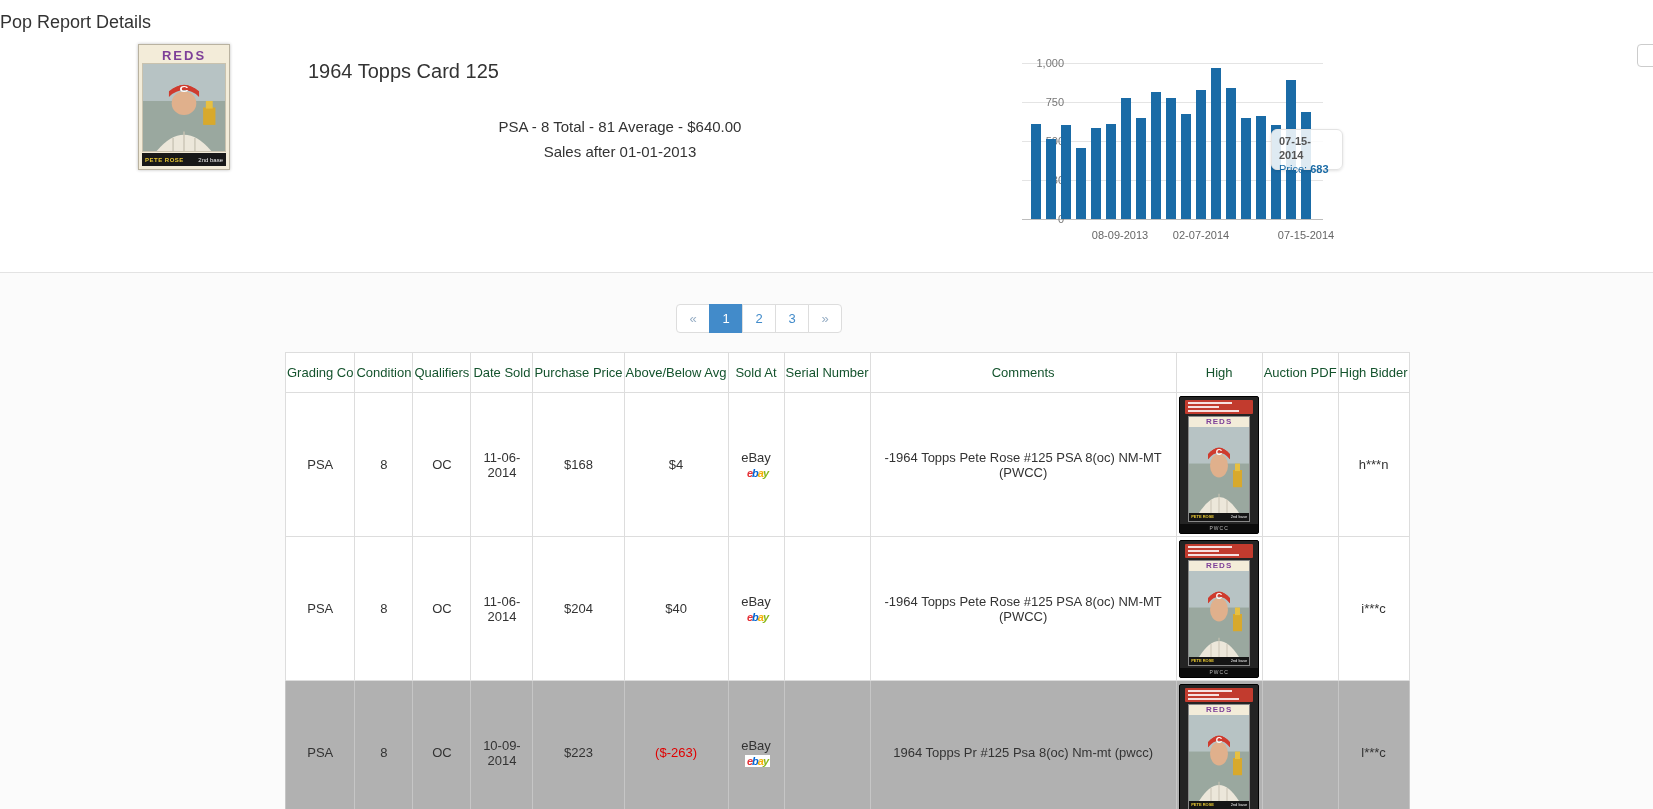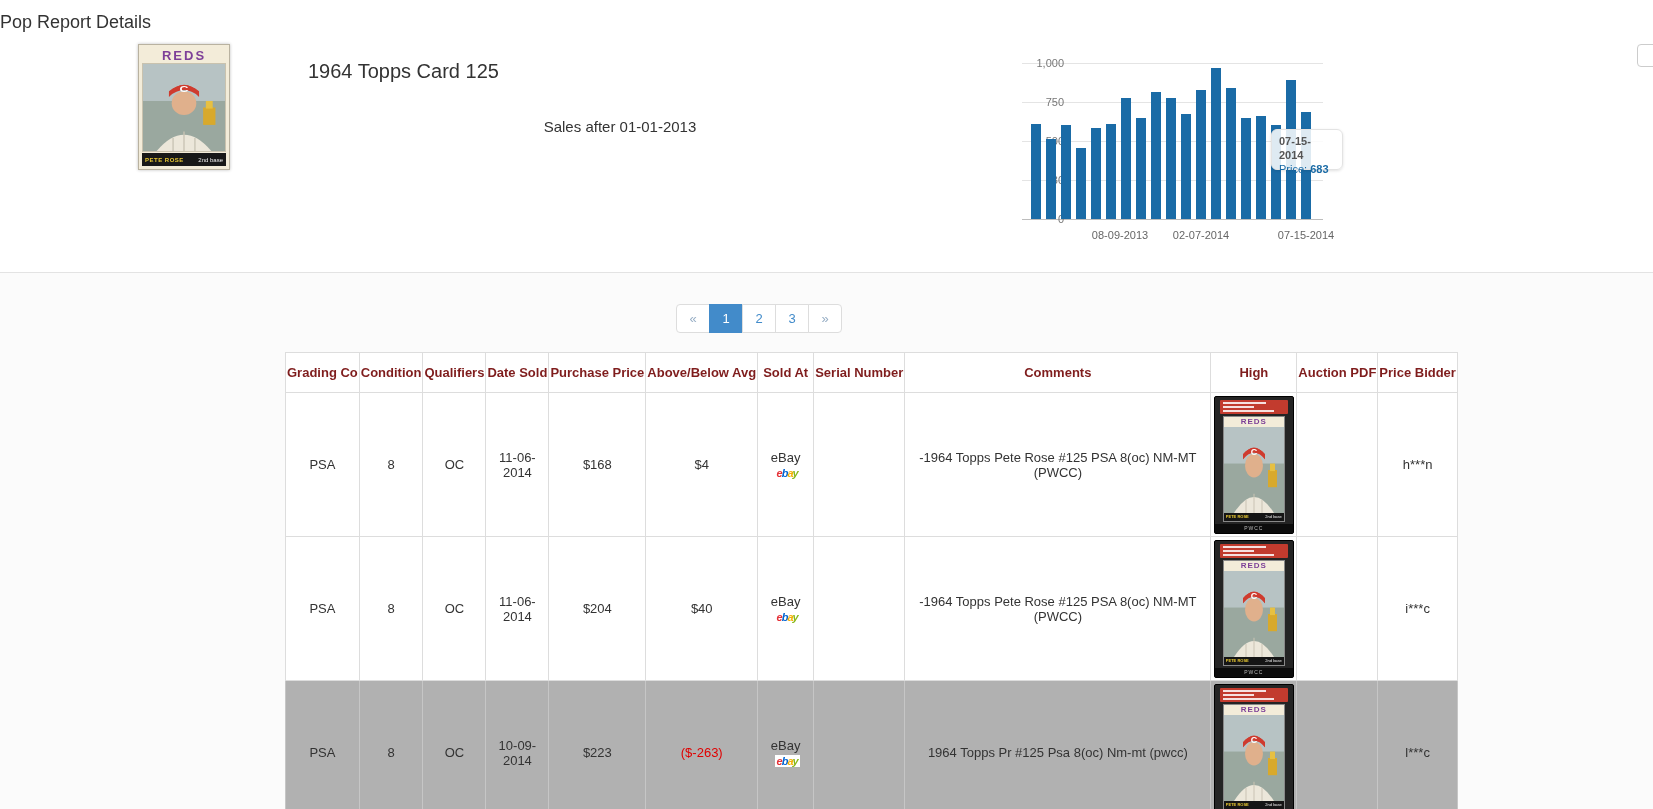--- a/index.html
+++ b/index.html
@@ -58,21 +58,21 @@
     display:block; min-width:34px; padding:6px 0; text-align:center; font-size:13px;
     color:#428bca; background:#fff; border:1px solid #ddd; margin-left:-1px; text-decoration:none; cursor:pointer;
   }
   .pagination a:first-child { border-radius:4px 0 0 4px; margin-left:0; color:#97aec5; }
   .pagination a:last-child { border-radius:0 4px 4px 0; color:#97aec5; }
   .pagination a.active { background:#428bca; border-color:#428bca; color:#fff; }
 
   
   .sales-table { position:absolute; left:285px; top:352px; border-collapse:collapse; table-layout:fixed; background:#fff; }
   .sales-table th, .sales-table td { border:1px solid #ddd; font-size:13px; text-align:center; vertical-align:middle; overflow:hidden; }
-  .sales-table th { height:22px; font-weight:bold; white-space:nowrap; padding:12px 1px; background:#fff; color:#7f1d1d; }
+  .sales-table th { height:22px; font-weight:normal; white-space:nowrap; padding:12px 1px; background:#fff; color:#14532d; }
   .sales-table td { height:144px; padding:2px; color:#333; }
   .sales-table tr.shaded td { background:#b1b1b1; border-color:#c6c6c6; }
   .sales-table td.neg { color:#e00000; }
 
   .ebay-logo { display:inline-block; background:#fff; padding:0 2px; font-style:italic; font-weight:bold; font-size:11px; letter-spacing:-1px; vertical-align:middle; margin-left:3px; }
   .ebay-logo i { font-style:italic; }
 
   
   .slab { width:80px; height:138px; background:#242424; border:1px solid #000; border-radius:2px; margin:0 auto; display:flex; flex-direction:column; cursor:pointer; }
   .slab-label { background:#c23b2e; margin:3px 5px 2px; border-radius:1px; padding:2px 3px; display:flex; flex-direction:column; gap:2px; }
@@ -114,20 +114,21 @@
     </div>
   <div class="big-footer">
     <span class="big-name">PETE ROSE</span>
     <span class="big-pos">2nd base</span>
   </div>
 </div>
 
 <div class="card-title">1964 Topps Card 125</div>
 
 <div class="stats">
+  <div>PSA - 8 Total - 81 Average - $640.00</div>
   <div>Sales after 01-01-2013</div>
 </div>
 
 <div class="chart" id="chart">
 
 <div class="gridline base" style="top: 172px;"></div>
     <div class="ytick" style="top: 166px;">0</div>
     <div class="gridline" style="top: 133px;"></div>
     <div class="ytick" style="top: 127px;">330</div>
     <div class="gridline" style="top: 94px;"></div>
@@ -198,21 +199,21 @@
         <th>Condition</th>
         <th>Qualifiers</th>
         <th>Date Sold</th>
         <th>Purchase Price</th>
         <th>Above/Below Avg</th>
         <th>Sold At</th>
         <th>Serial Number</th>
         <th>Comments</th>
         <th>High</th>
         <th>Auction PDF</th>
-        <th>Price Bidder</th>
+        <th>High Bidder</th>
       </tr>
     </thead>
   <tbody id="table-body">
       <tr>
         <td>PSA</td>
         <td>8</td>
         <td>OC</td>
         <td>11-06-2014</td>
         <td>$168</td>
         <td>$4</td>

